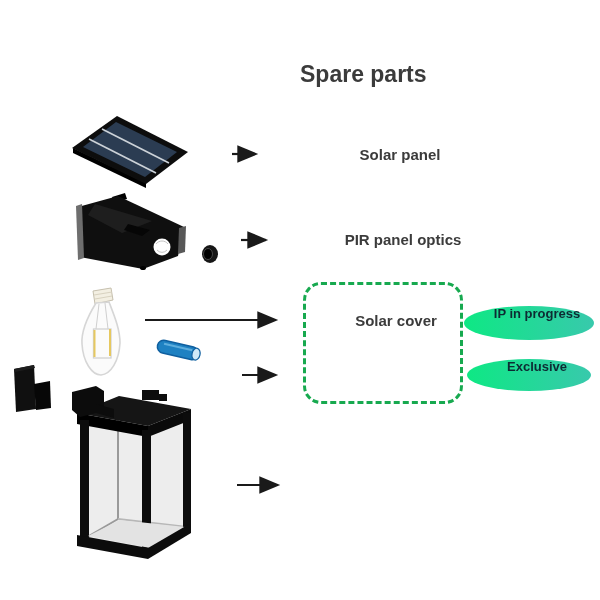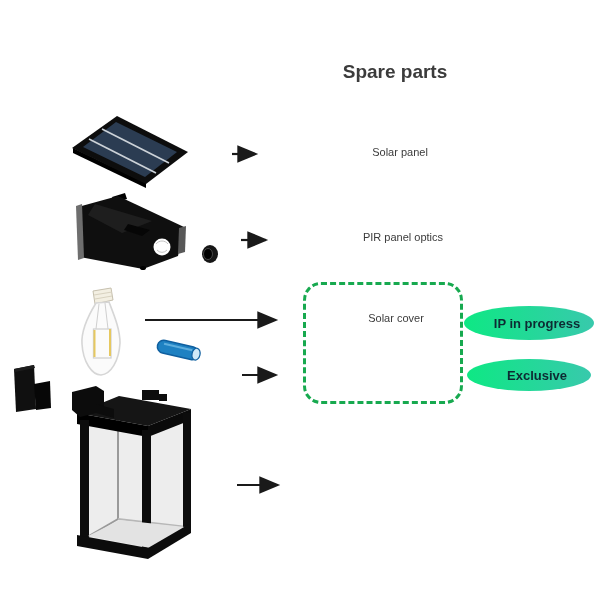--- a/index.html
+++ b/index.html
@@ -12,41 +12,41 @@
     --panel-navy:#2b3c52;
     --battery-blue:#1e81c2;
   }
   *{margin:0;padding:0;box-sizing:border-box;}
   body{background:#fff;font-family:"Liberation Sans",sans-serif;}
   .canvas{position:relative;width:600px;height:600px;background:#ffffff;overflow:hidden;}
   .art{position:absolute;left:0;top:0;}
   .label{
     position:absolute;
     color:var(--text-color);
-    font-weight:normal;
-    font-size:11px;
+    font-weight:bold;
+    font-size:15px;
     text-align:center;
     white-space:nowrap;
   }
   .title{
     position:absolute;
     left:300px;top:61px;width:190px;
     color:var(--text-color);
-    font-weight:bold;font-size:19px;text-align:center;
+    font-weight:bold;font-size:23px;text-align:left;
   }
   .dashed-box{
     position:absolute;
     left:303px;top:282px;width:160px;height:122px;
     border:3px dashed var(--dash-green);
     border-radius:18px;
     background:transparent;
   }
   .badge{
     position:absolute;
-    display:flex;align-items:center;justify-content:center;
+    display:flex;justify-content:center;
     background:linear-gradient(90deg,var(--badge-green),var(--badge-teal));
     border-radius:50%;
     color:var(--badge-text);
     font-weight:bold;font-size:13px;
     white-space:nowrap;
     padding-left:16px;
   }
   .badge-ip{left:464px;top:306px;width:130px;height:34px;}
   .badge-ex{left:467px;top:359px;width:124px;height:32px;}
   .lbl-solar-panel{left:310px;top:146px;width:180px;}

